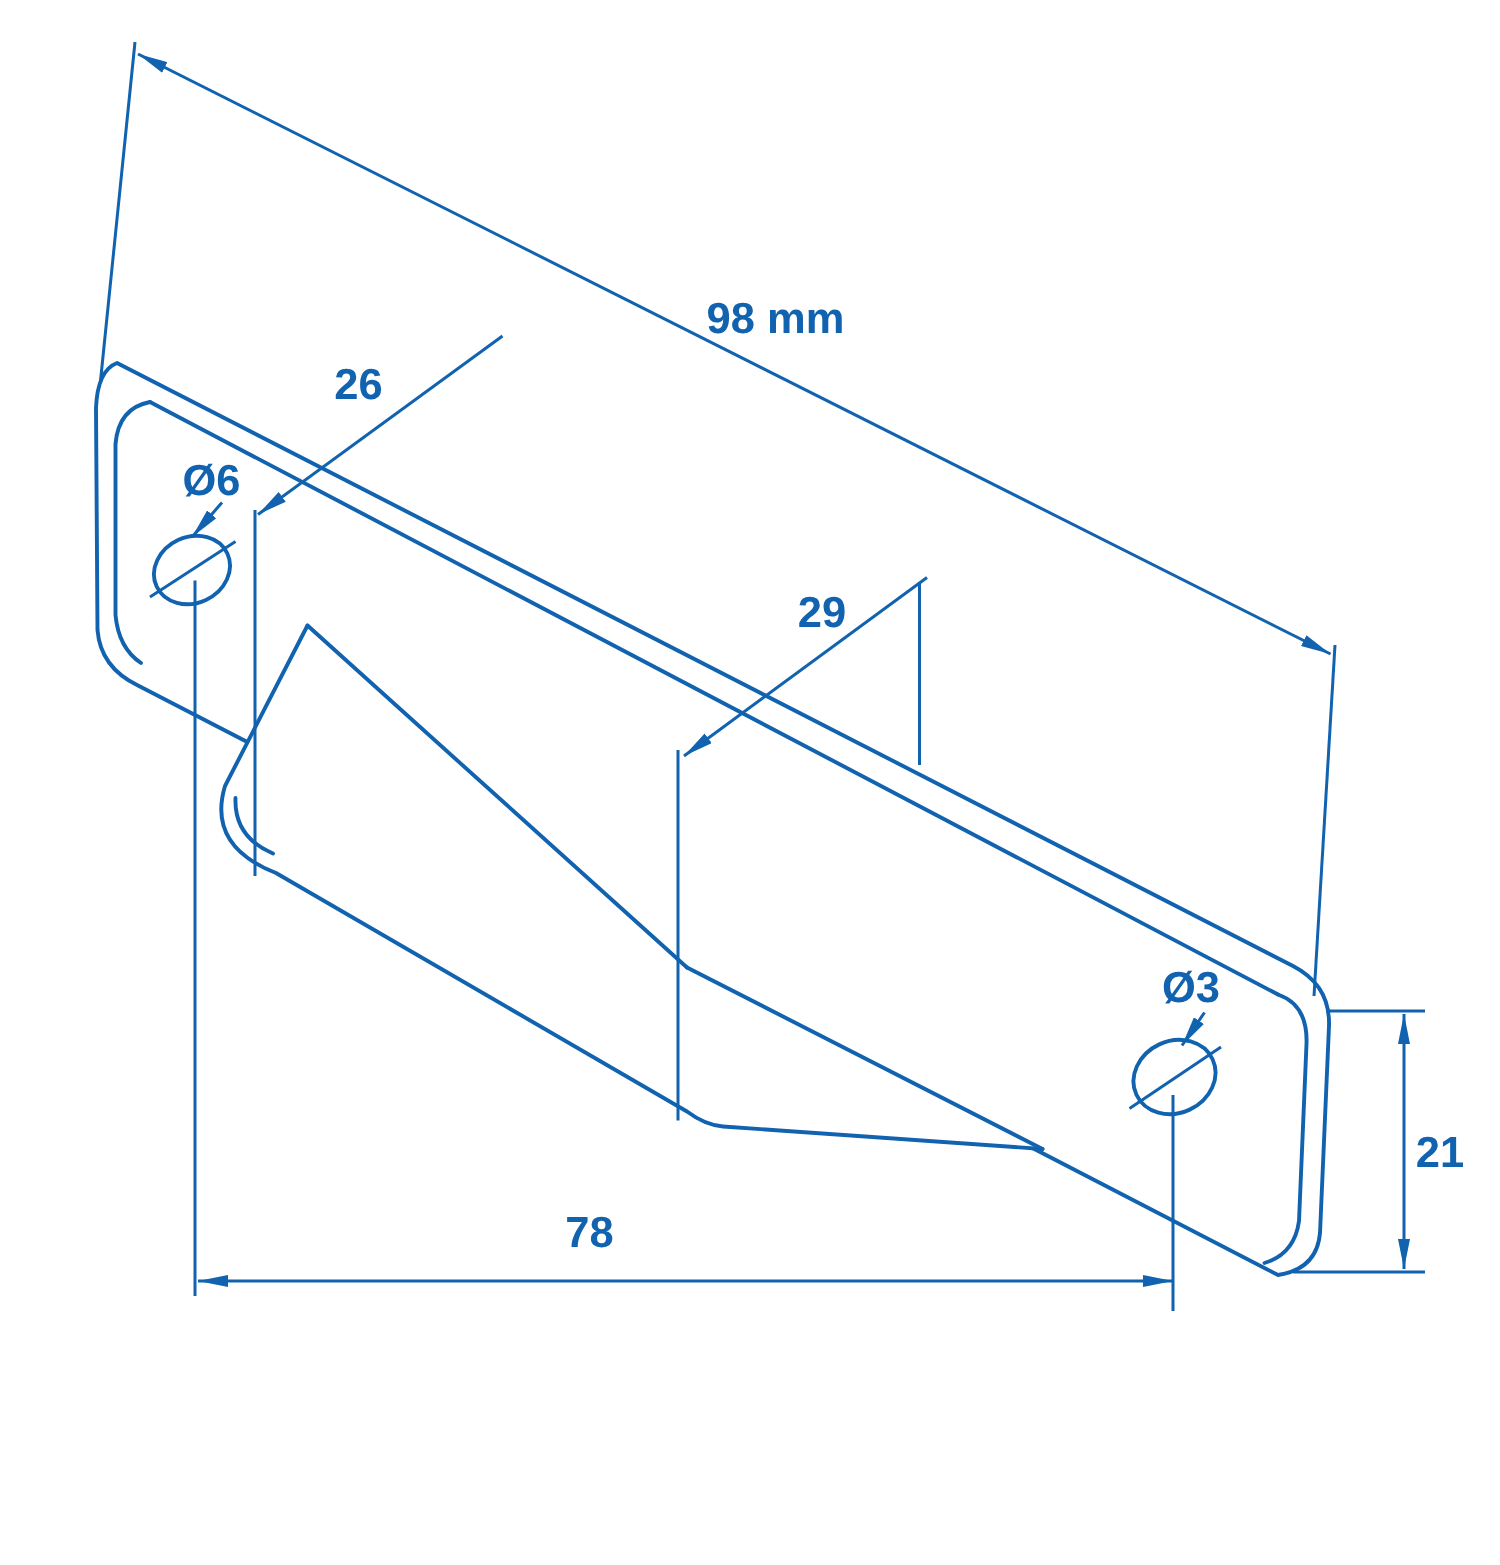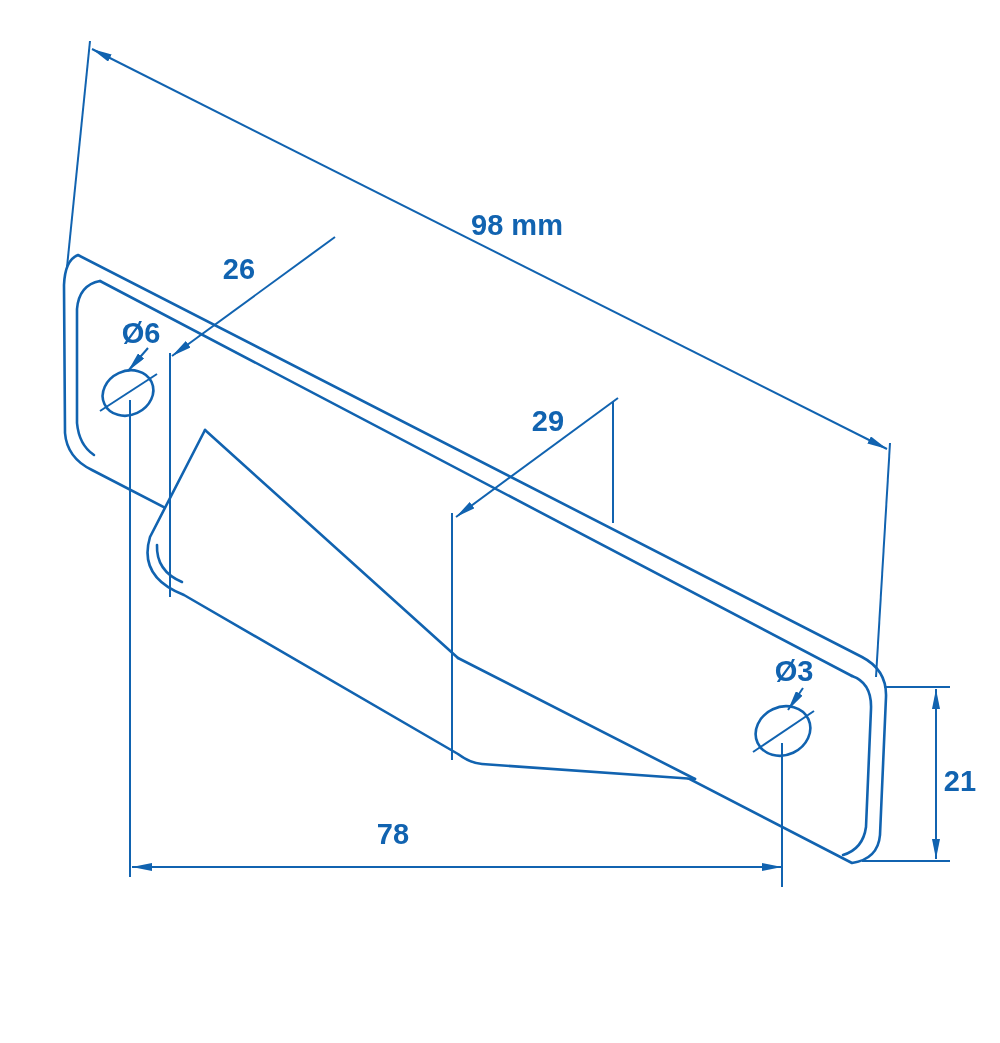--- a/index.html
+++ b/index.html
@@ -1,21 +1,21 @@
 <!DOCTYPE html>
 <html style="--blue: #1163b0; --bg: #ffffff;"><head>
 <meta charset="utf-8">
 <style>
   :root { --blue: #1163b0; --bg: #ffffff; }
   html, body { margin: 0; padding: 0; background: var(--bg); }
   .canvas {
     position: relative;
     width: 1000px;
     height: 872px;
-    margin: 15px auto;
+    margin: 2px auto;
     background: var(--bg);
     overflow: hidden;
   }
   svg { display: block; width: 1000px; height: 1043px; }
   .part-line {
     fill: none;
     stroke: var(--blue);
     stroke-width: 2.6;
     stroke-linecap: round;
     stroke-linejoin: round;

